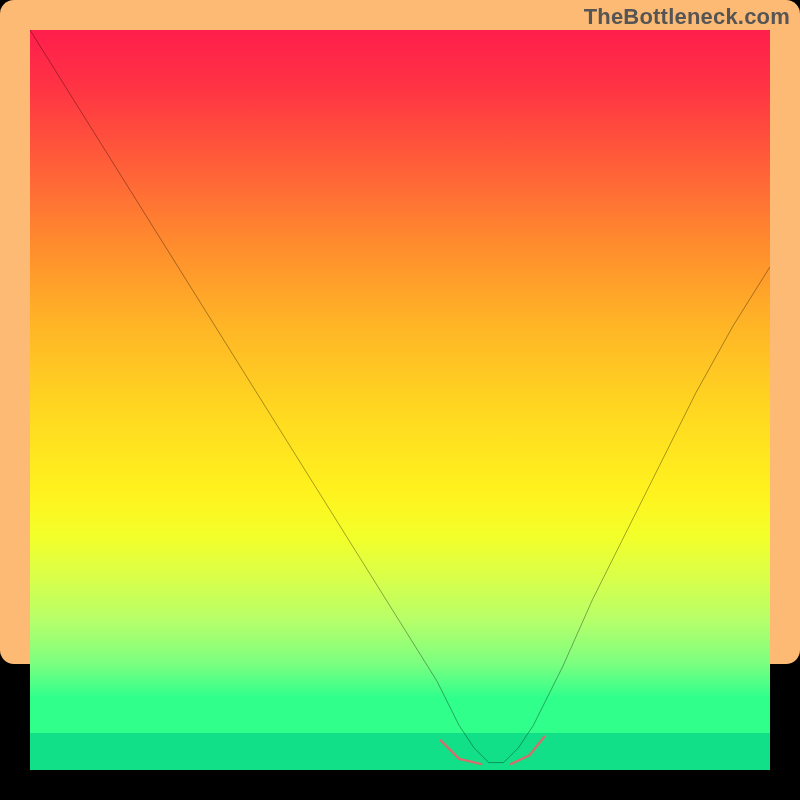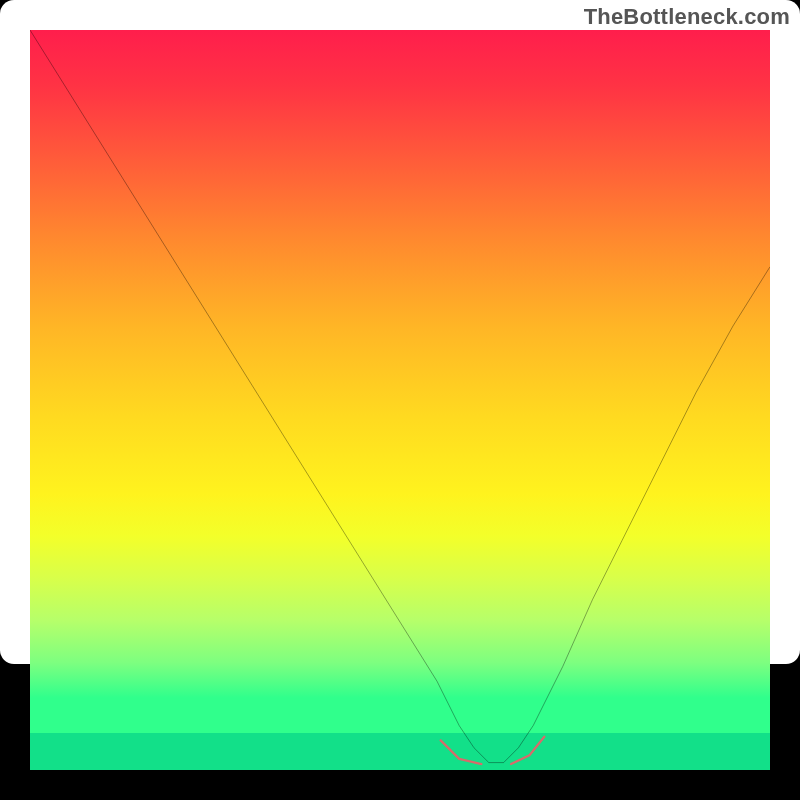--- a/index.html
+++ b/index.html
@@ -8,21 +8,21 @@
     width: 800px;
     height: 800px;
     background: #000;
     font-family: Arial, Helvetica, sans-serif;
     overflow: hidden;
   }
   .frame {
     position: relative;
     width: 800px;
     height: 664px;
-    background: #ffffff;
+    background: #fdba74;
     border-radius: 14px;
   }
   .watermark {
     position: absolute;
     top: 4px;
     right: 10px;
     color: #555;
     font-size: 22px;
     font-weight: 600;
     letter-spacing: 0.2px;

